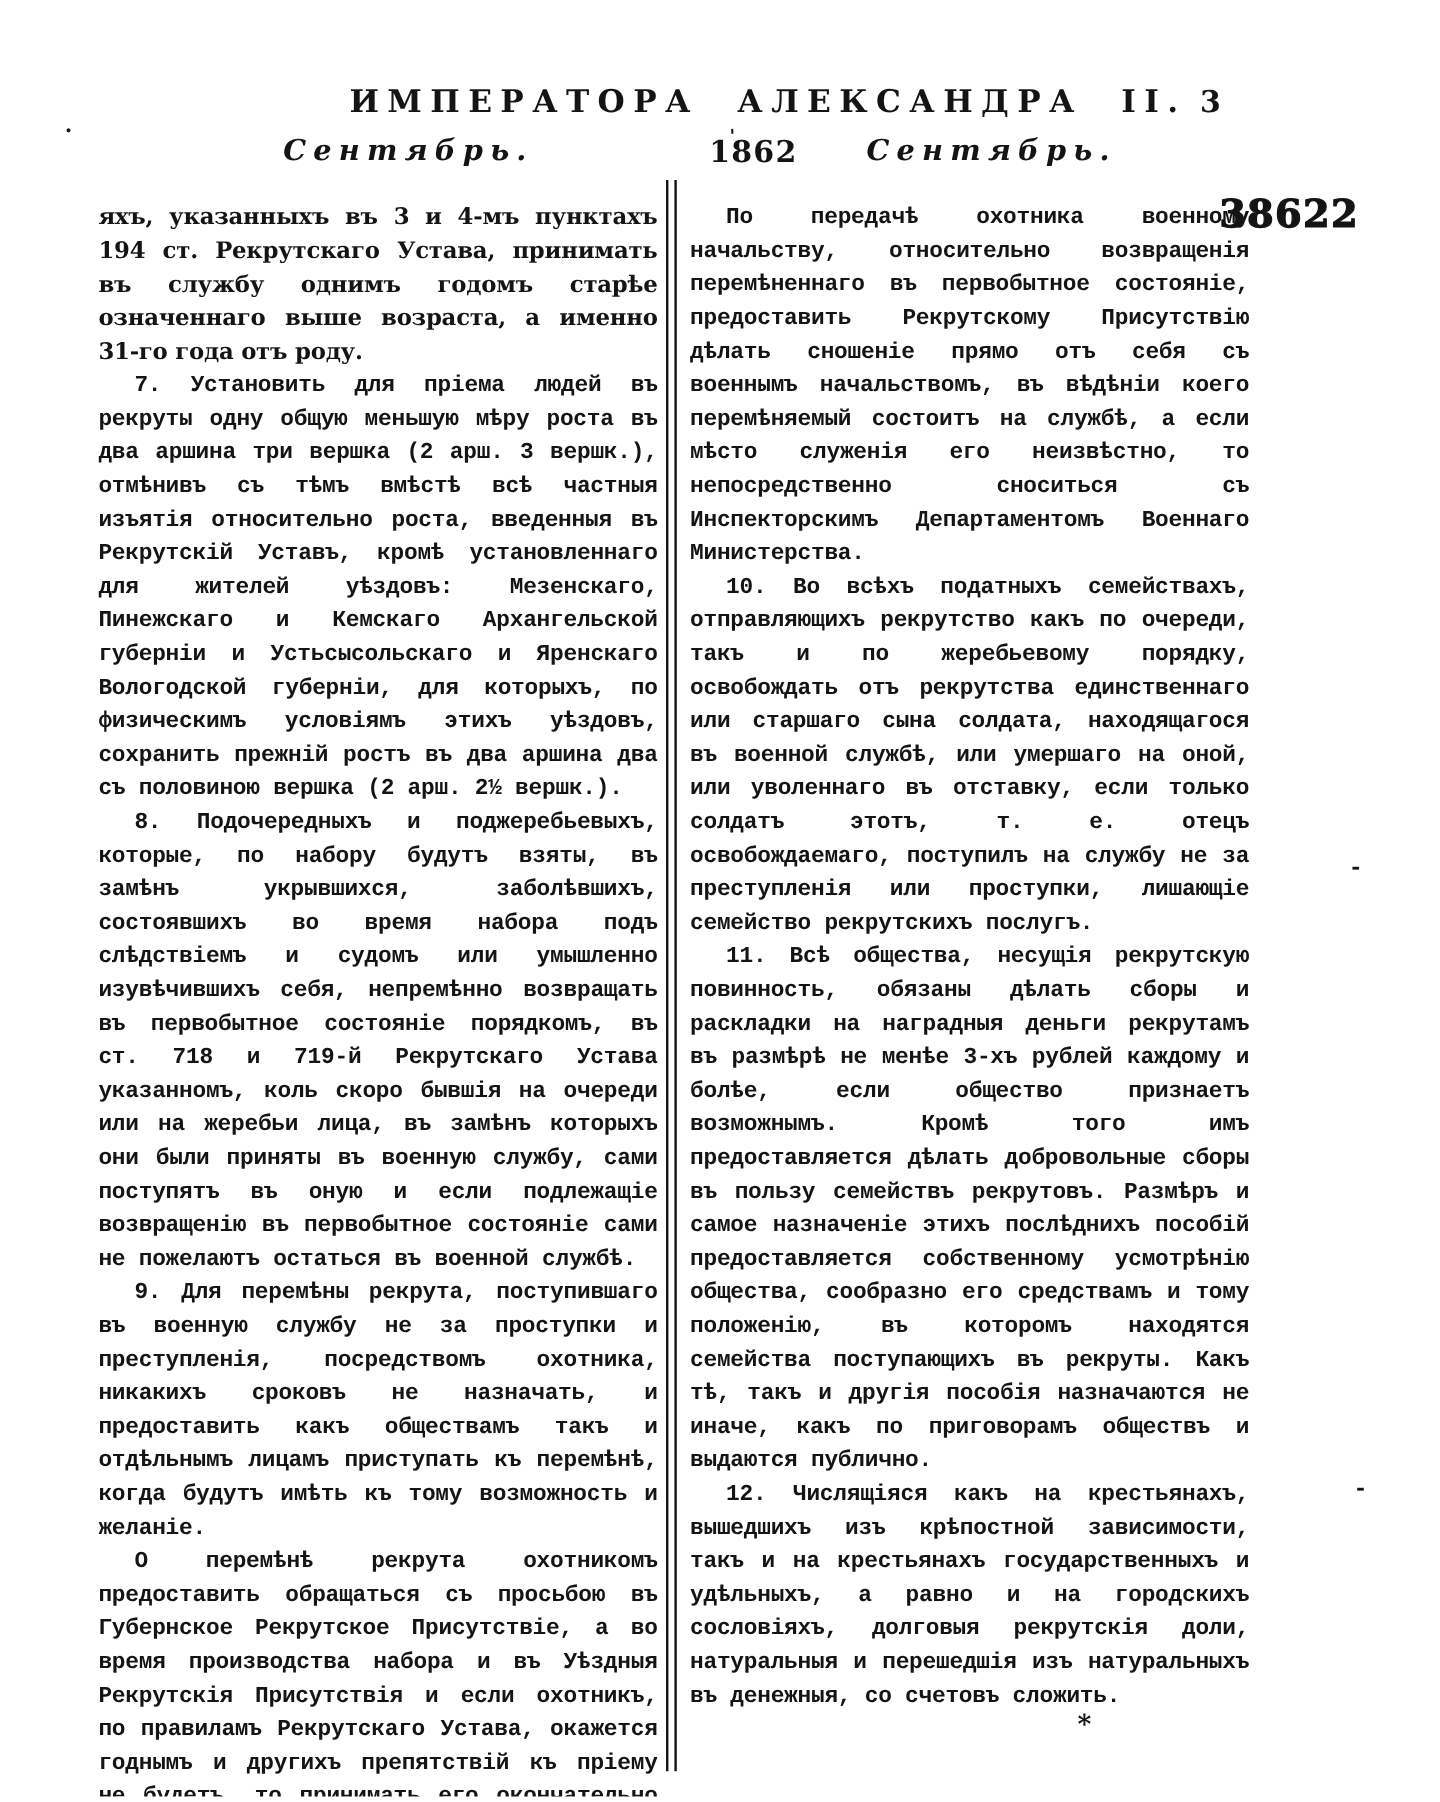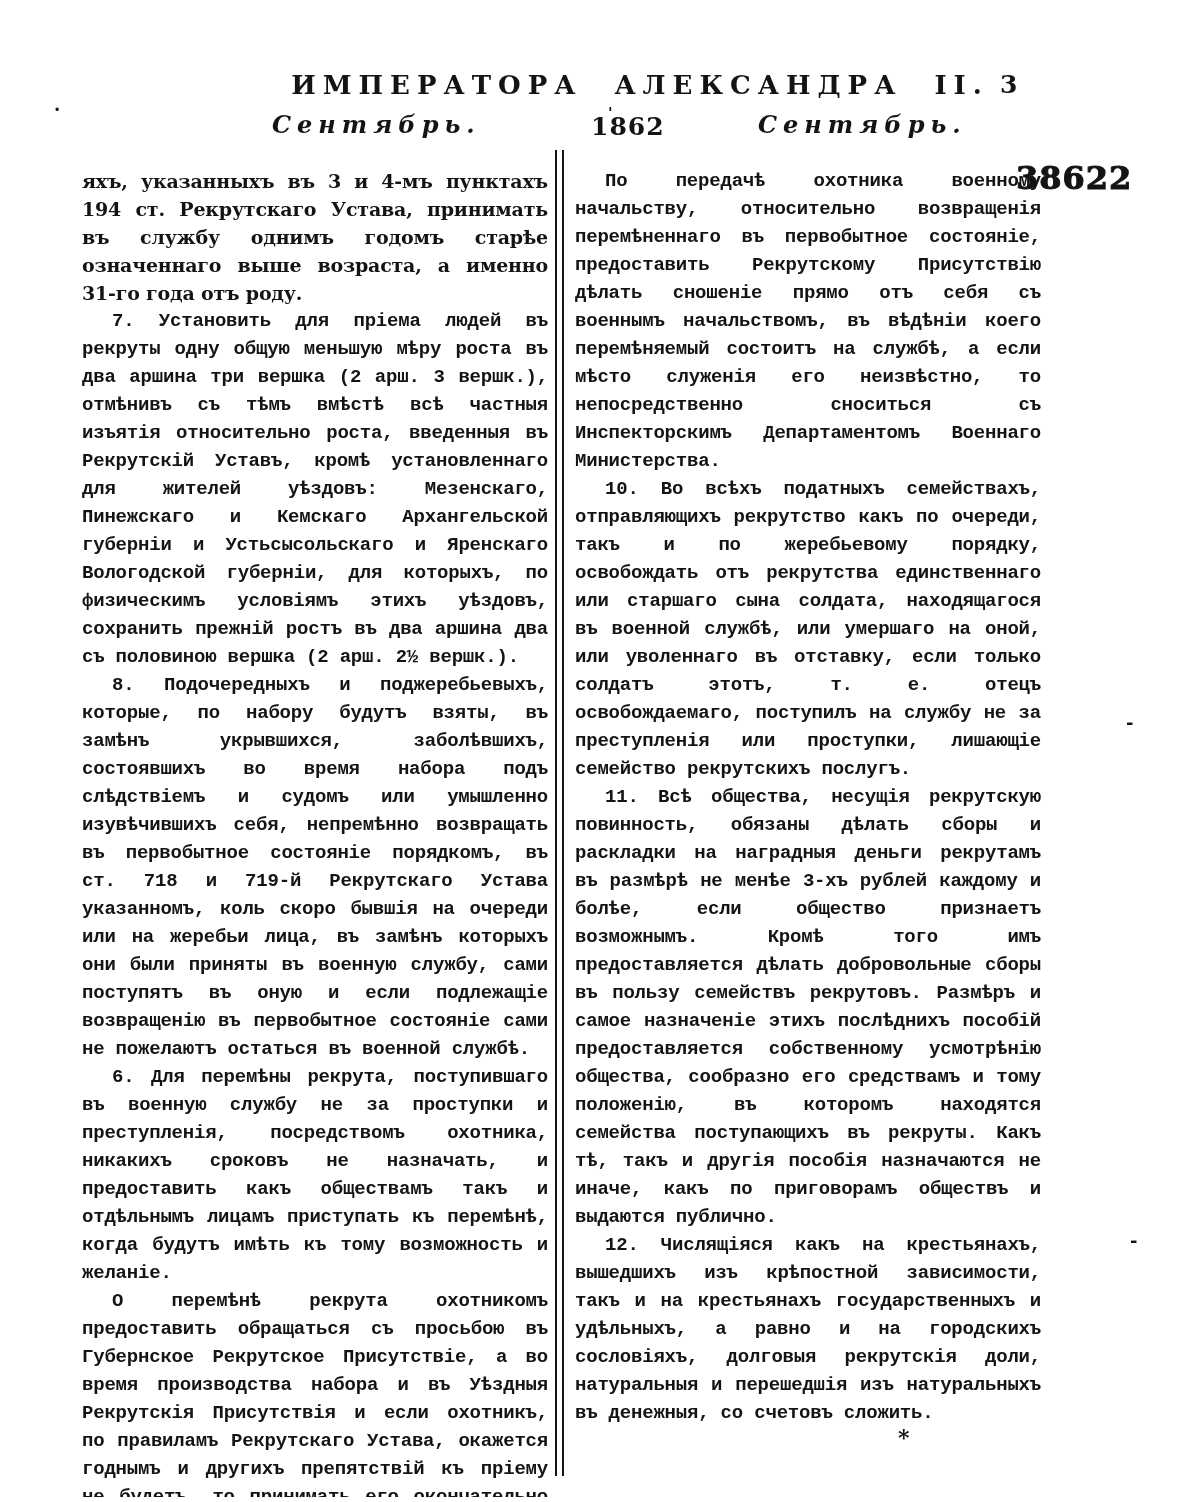--- a/index.html
+++ b/index.html
@@ -29,21 +29,20 @@
     font-weight: 700;
   }
   .month-label {
     position: absolute;
     top: 110px;
     font-size: 24px;
     font-style: italic;
     font-weight: 600;
     letter-spacing: 6px;
     white-space: nowrap;
-    margin-left: 36px;
   }
   .month-left  { left: 236px; }
   .month-right { left: 722px; }
   .year-label {
     position: absolute;
     top: 112px; left: 591px;
     font-size: 25px;
     font-weight: 700;
     letter-spacing: 1px;
   }
@@ -107,21 +106,21 @@
   <div class="month-label month-left">Сентябрь.</div>
   <div class="year-label">1862</div>
   <div class="month-label month-right">Сентябрь.</div>
 
   <div class="decree-number">38622</div>
 
   <div class="text-col col-left">
     <p>яхъ, указанныхъ въ 3 и 4-мъ пунктахъ 194 ст. Рекрутскаго Устава, принимать въ службу однимъ годомъ старѣе означеннаго выше возраста, а именно 31-го года отъ роду.</p>
     <p class="indent">7. Установить для пріема людей въ рекруты одну общую меньшую мѣру роста въ два аршина три вершка (2 арш. 3 вершк.), отмѣнивъ съ тѣмъ вмѣстѣ всѣ частныя изъятія относительно роста, введенныя въ Рекрутскій Уставъ, кромѣ установленнаго для жителей уѣздовъ: Мезенскаго, Пинежскаго и Кемскаго Архангельской губерніи и Устьсысольскаго и Яренскаго Вологодской губерніи, для которыхъ, по физическимъ условіямъ этихъ уѣздовъ, сохранить прежній ростъ въ два аршина два съ половиною вершка (2 арш. 2½ вершк.).</p>
     <p class="indent">8. Подочередныхъ и поджеребьевыхъ, которые, по набору будутъ взяты, въ замѣнъ укрывшихся, заболѣвшихъ, состоявшихъ во время набора подъ слѣдствіемъ и судомъ или умышленно изувѣчившихъ себя, непремѣнно возвращать въ первобытное состояніе порядкомъ, въ ст. 718 и 719-й Рекрутскаго Устава указанномъ, коль скоро бывшія на очереди или на жеребьи лица, въ замѣнъ которыхъ они были приняты въ военную службу, сами поступятъ въ оную и если подлежащіе возвращенію въ первобытное состояніе сами не пожелаютъ остаться въ военной службѣ.</p>
-    <p class="indent">6. Для перемѣны рекрута, поступившаго въ военную службу не за проступки и преступленія, посредствомъ охотника, никакихъ сроковъ не назначать, и предоставить какъ обществамъ такъ и отдѣльнымъ лицамъ приступать къ перемѣнѣ, когда будутъ имѣть къ тому возможность и желаніе.</p>
+    <p class="indent">9. Для перемѣны рекрута, поступившаго въ военную службу не за проступки и преступленія, посредствомъ охотника, никакихъ сроковъ не назначать, и предоставить какъ обществамъ такъ и отдѣльнымъ лицамъ приступать къ перемѣнѣ, когда будутъ имѣть къ тому возможность и желаніе.</p>
     <p class="indent">О перемѣнѣ рекрута охотникомъ предоставить обращаться съ просьбою въ Губернское Рекрутское Присутствіе, а во время производства набора и въ Уѣздныя Рекрутскія Присутствія и если охотникъ, по правиламъ Рекрутскаго Устава, окажется годнымъ и другихъ препятствій къ пріему не будетъ, то принимать его окончательно и передавать мѣстному военному начальству, съ означеніемъ на перемѣну какого именно рекрута онъ принятъ.</p>
   </div>
 
   <div class="column-divider"></div>
 
   <div class="text-col col-right">
     <p class="indent">По передачѣ охотника военному начальству, относительно возвращенія перемѣненнаго въ первобытное состояніе, предоставить Рекрутскому Присутствію дѣлать сношеніе прямо отъ себя съ военнымъ начальствомъ, въ вѣдѣніи коего перемѣняемый состоитъ на службѣ, а если мѣсто служенія его неизвѣстно, то непосредственно сноситься съ Инспекторскимъ Департаментомъ Военнаго Министерства.</p>
     <p class="indent">10. Во всѣхъ податныхъ семействахъ, отправляющихъ рекрутство какъ по очереди, такъ и по жеребьевому порядку, освобождать отъ рекрутства единственнаго или старшаго сына солдата, находящагося въ военной службѣ, или умершаго на оной, или уволеннаго въ отставку, если только солдатъ этотъ, т. е. отецъ освобождаемаго, поступилъ на службу не за преступленія или проступки, лишающіе семейство рекрутскихъ послугъ.</p>
     <p class="indent">11. Всѣ общества, несущія рекрутскую повинность, обязаны дѣлать сборы и раскладки на наградныя деньги рекрутамъ въ размѣрѣ не менѣе 3-хъ рублей каждому и болѣе, если общество признаетъ возможнымъ. Кромѣ того имъ предоставляется дѣлать добровольные сборы въ пользу семействъ рекрутовъ. Размѣръ и самое назначеніе этихъ послѣднихъ пособій предоставляется собственному усмотрѣнію общества, сообразно его средствамъ и тому положенію, въ которомъ находятся семейства поступающихъ въ рекруты. Какъ тѣ, такъ и другія пособія назначаются не иначе, какъ по приговорамъ обществъ и выдаются публично.</p>
     <p class="indent">12. Числящіяся какъ на крестьянахъ, вышедшихъ изъ крѣпостной зависимости, такъ и на крестьянахъ государственныхъ и удѣльныхъ, а равно и на городскихъ сословіяхъ, долговыя рекрутскія доли, натуральныя и перешедшія изъ натуральныхъ въ денежныя, со счетовъ сложить.</p>

